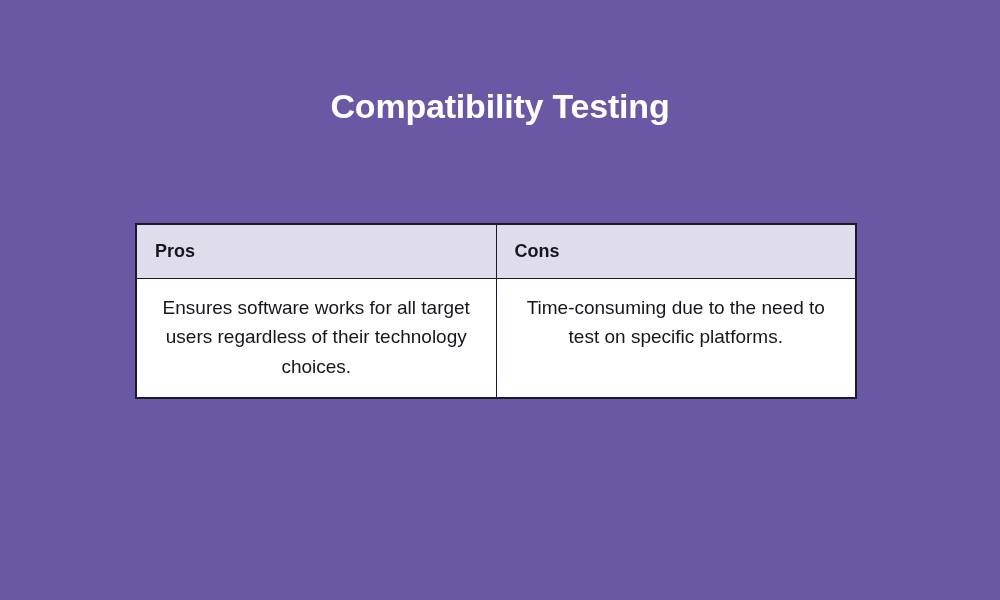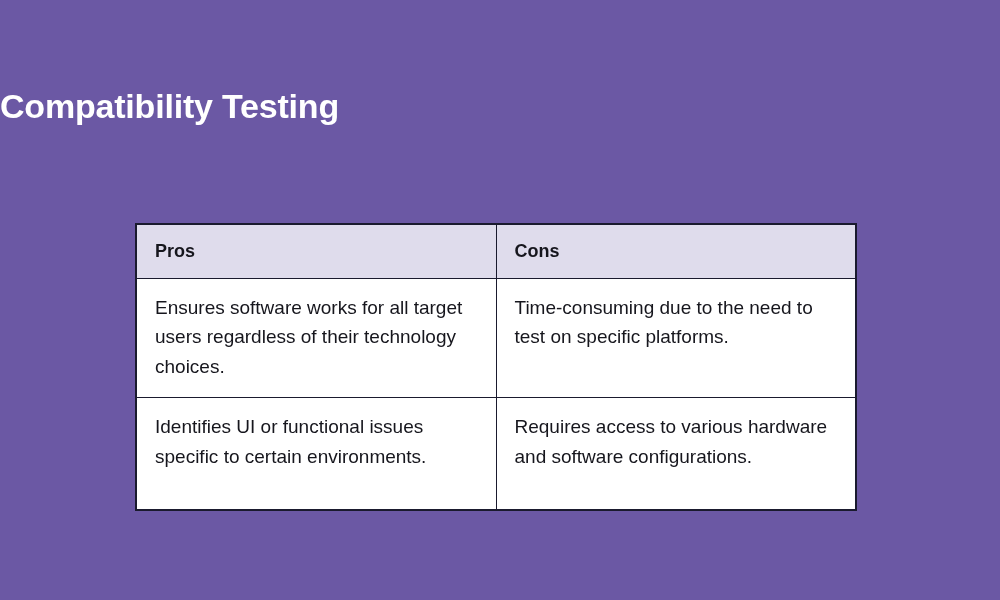--- a/index.html
+++ b/index.html
@@ -17,21 +17,21 @@
     position: relative;
     width: 1000px;
     height: 600px;
     box-sizing: border-box;
   }
   .slide-title {
     position: absolute;
     top: 84px;
     left: 0;
     width: 1000px;
-    text-align: left;
+    text-align: center;
     color: #FFFFFF;
     font-size: 34px;
     font-weight: bold;
     letter-spacing: -0.2px;
     line-height: 44px;
   }
   .proscons-table {
     position: absolute;
     left: 135px;
     top: 223px;
@@ -62,21 +62,21 @@
     padding-top: 14px;
     padding-bottom: 14px;
   }
   .proscons-table tbody td {
     background: #FFFFFF;
     color: #16161D;
     font-size: 19px;
     font-weight: normal;
     line-height: 29.5px;
   }
-  .proscons-table tbody tr.row-1 td { height: 105px; }
+  .proscons-table tbody tr.row-1 td { height: 105px; text-align: center; }
   .proscons-table tbody tr.row-2 td { height: 112px; }
 </style>
 </head>
 <body>
 
 <div class="slide">
 
   <div class="slide-title">Compatibility Testing</div>
 
   <table class="proscons-table">
@@ -88,20 +88,16 @@
       <tr>
         <th>Pros</th>
         <th>Cons</th>
       </tr>
     </thead>
     <tbody>
       <tr class="row-1">
         <td>Ensures software works for all target users regardless of their technology choices.</td>
         <td>Time-consuming due to the need to test on specific platforms.</td>
       </tr>
-      <tr class="row-2">
-        <td>Identifies UI or functional issues specific to certain environments.</td>
-        <td>Requires access to various hardware and software configurations.</td>
-      </tr>
     </tbody>
   </table>
 
 </div>
 
 </body></html>

